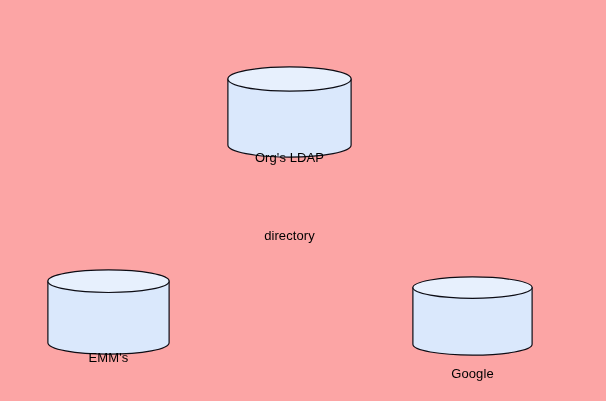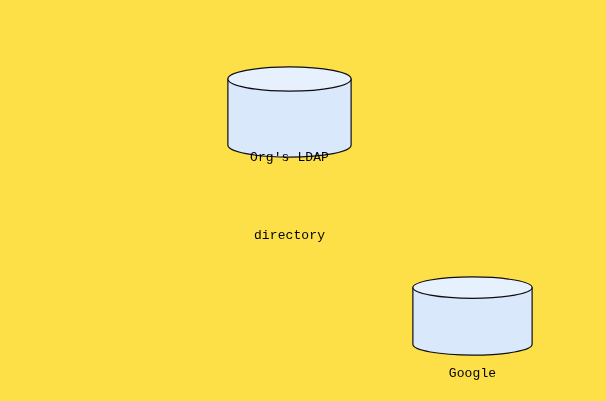--- a/index.html
+++ b/index.html
@@ -41,33 +41,43 @@
     white-space: pre;
     pointer-events: none;
   }
   .node-label span {
     display: block;
   }
 </style>
 </head>
 <body>
 
-<div id="canvas" style="background: #fde047; font-family: Liberation Mono, monospace;">
+<div id="canvas" style="background: #fca5a5;">
 
   <div class="node" id="node-ldap" style="left: 227px; top: 66px; width: 125px; height: 92px;">
     <svg viewBox="0 0 125 92" width="125" height="92">
       <path d="M 0.9 13 L 0.9 79 C 0.9 86 28.5 91.1 62.5 91.1 C 96.5 91.1 124.1 86 124.1 79 L 124.1 13 Z" fill="#dae8fc" stroke="#0c0c14" stroke-width="1.2" stroke-linejoin="round"></path>
       <ellipse cx="62.5" cy="13" rx="61.6" ry="12.1" fill="#e7f0fd" stroke="#0c0c14" stroke-width="1.2"></ellipse>
     </svg>
     <div class="node-label" style="top: 27.36px; color: rgb(0, 0, 0);">
       <span>Org's LDAP</span>
       <span>directory</span>
     </div>
   </div>
 
+  <div class="node" id="node-emm" style="left: 47px; top: 269px; width: 123px; height: 86px;">
+    <svg viewBox="0 0 123 86" width="123" height="86">
+      <path d="M 0.9 12.2 L 0.9 73.8 C 0.9 80.4 28.1 85.1 61.5 85.1 C 94.9 85.1 122.1 80.4 122.1 73.8 L 122.1 12.2 Z" fill="#dae8fc" stroke="#0c0c14" stroke-width="1.2" stroke-linejoin="round"></path>
+      <ellipse cx="61.5" cy="12.2" rx="60.6" ry="11.3" fill="#e7f0fd" stroke="#0c0c14" stroke-width="1.2"></ellipse>
+    </svg>
+    <div class="node-label" style="top: 23.88px; color: rgb(0, 0, 0);">
+      <span>EMM's</span>
+      
+    </div>
+  </div>
 
   <div class="node" id="node-google" style="left: 412px; top: 276px; width: 121px; height: 80px;">
     <svg viewBox="0 0 121 80" width="121" height="80">
       <path d="M 0.9 11.6 L 0.9 68.3 C 0.9 74.5 27.6 79.1 60.5 79.1 C 93.4 79.1 120.1 74.5 120.1 68.3 L 120.1 11.6 Z" fill="#dae8fc" stroke="#0c0c14" stroke-width="1.2" stroke-linejoin="round"></path>
       <ellipse cx="60.5" cy="11.6" rx="59.6" ry="10.7" fill="#e7f0fd" stroke="#0c0c14" stroke-width="1.2"></ellipse>
     </svg>
     <div class="node-label" style="top: 33.4px; color: rgb(0, 0, 0);">
       <span>Google</span>
     </div>
   </div>

